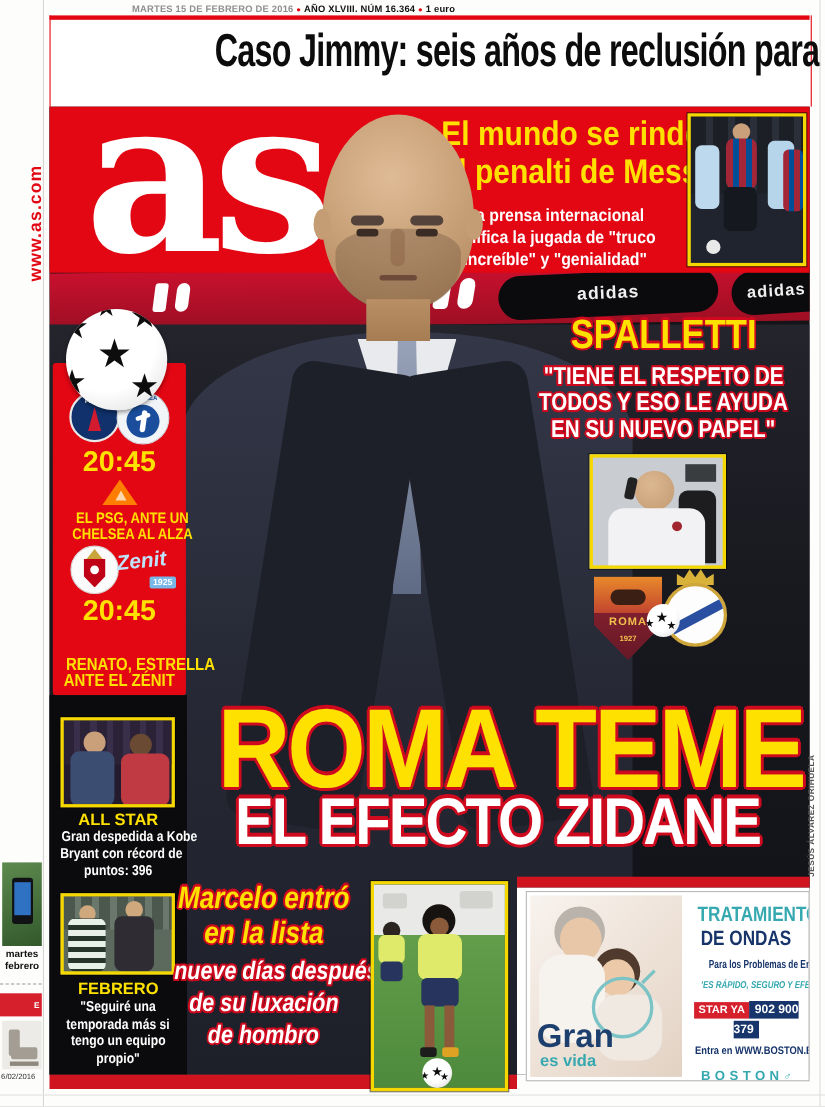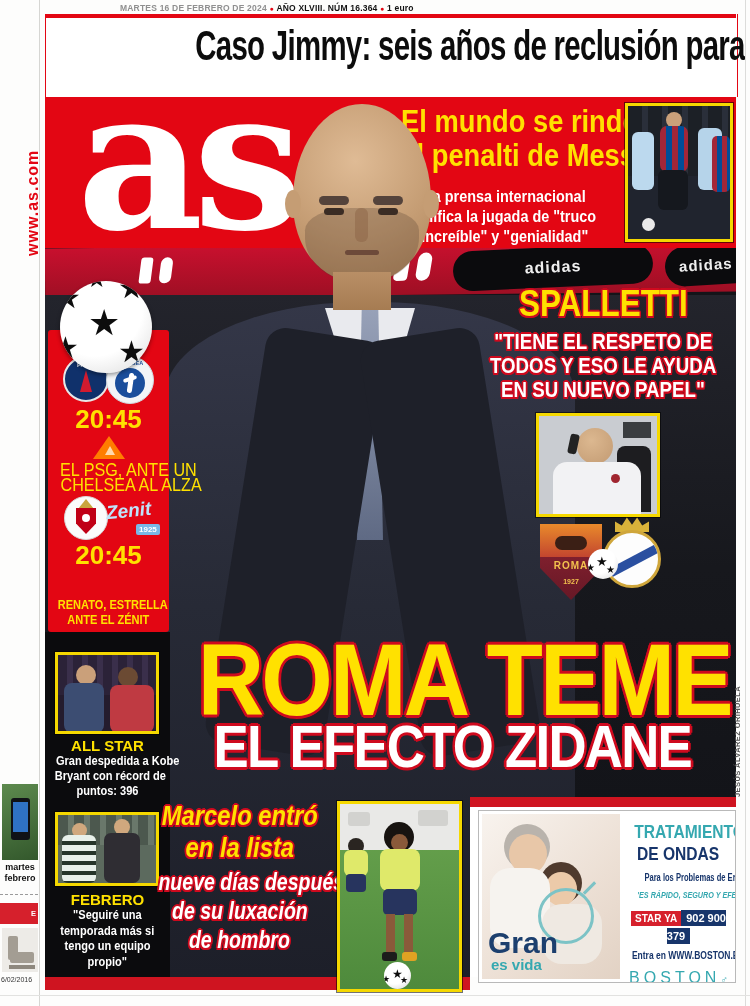--- a/index.html
+++ b/index.html
@@ -25,21 +25,21 @@
   .wh{color:#fff;}
   .circ{border-radius:50%;}
   .star{position:absolute;color:#0d0d0d;font-family:"DejaVu Sans",sans-serif;line-height:1;}
 </style>
 </head>
 <body>
 
 <div id="page">
 
   <div class="abs" style="left:120px;top:3px;font-size:8.5px;letter-spacing:.2px;">
-    <span style="color:#8f8f8f;font-weight:bold;">MARTES 16 DE FEBRERO DE 2024</span>
+    <span style="color:#8f8f8f;font-weight:bold;">MARTES 15 DE FEBRERO DE 2016</span>
     <span style="color:var(--asred);font-size:7px;">●</span>
     <span style="color:#111;font-weight:bold;">AÑO XLVIII. NÚM 16.364</span>
     <span style="color:var(--asred);font-size:7px;">●</span>
     <span style="color:#111;font-weight:bold;">1 euro</span>
   </div>
 
   <div class="abs" style="left:45px;top:14px;width:691px;height:83px;background:#fff;border-left:1px solid var(--asred);border-right:1px solid var(--asred);"></div>
   <div class="abs" style="left:45px;top:14px;width:691px;height:4px;background:var(--asred);"></div>
   <div class="abs cx" style="left:45px;top:22px;width:691px;font-size:42px;font-weight:bold;color:#0c0c0c;letter-spacing:-1px;">
     <span class="cl" style="--sx:.7;">Caso Jimmy: seis años de reclusión para el culpable</span>
@@ -169,38 +169,38 @@
       <div class="cx" style="position:absolute;left:0;top:3px;width:46px;font-size:5.5px;font-weight:bold;color:#1a4e9c;">CHELSEA</div>
       <div class="abs circ" style="left:8px;top:11px;width:30px;height:30px;background:#1a4e9c;">
         <div class="abs" style="left:13px;top:5px;width:5px;height:20px;background:#fff;border-radius:3px;transform:rotate(8deg);"></div>
         <div class="abs" style="left:8px;top:9px;width:14px;height:4px;background:#fff;border-radius:2px;transform:rotate(-18deg);"></div>
       </div>
     </div>
     <div class="cx yel" style="position:absolute;left:0;top:74px;width:121px;font-size:26px;font-weight:bold;">20:45</div>
 
     <div class="abs" style="left:45px;top:106px;width:0;height:0;border-left:16px solid transparent;border-right:16px solid transparent;border-bottom:23px solid #ff7d00;"></div>
     <div class="abs" style="left:57px;top:116px;width:0;height:0;border-left:5px solid transparent;border-right:5px solid transparent;border-bottom:9px solid #ffd9ad;"></div>
-    <div class="cx" style="position:absolute;left:0;top:133px;width:145px;font-size:19px;font-weight:normal;line-height:14.5px;color:var(--yel);">
+    <div class="cx" style="position:absolute;left:0;top:133px;width:145px;font-size:14px;font-weight:bold;line-height:14.5px;color:var(--yel);">
       <span class="cl" style="--sx:.85;">EL PSG, ANTE UN</span><br>
       <span class="cl" style="--sx:.85;">CHELSEA AL ALZA</span>
     </div>
 
     <div class="abs circ" style="left:16px;top:166px;width:44px;height:44px;background:#fbfbfb;border:1px solid #d8d8d8;box-sizing:border-box;overflow:hidden;">
       <div class="abs" style="left:13px;top:2px;width:16px;height:10px;background:#caa53c;clip-path:polygon(50% 0,100% 100%,0 100%);"></div>
       <div class="abs" style="left:11px;top:11px;width:20px;height:26px;background:#c00016;clip-path:polygon(0 0,100% 0,100% 60%,50% 100%,0 60%);"></div>
       <div class="abs circ" style="left:17px;top:17px;width:8px;height:8px;background:#fff;"></div>
     </div>
 
     <div class="abs" style="left:58px;top:168px;width:56px;height:42px;">
       <span style="position:absolute;left:0;top:2px;font-size:19px;font-weight:bold;font-style:italic;color:#bfe3fa;transform:rotate(-6deg);display:inline-block;">Zenit</span>
       <span style="position:absolute;left:30px;top:26px;font-size:8px;font-weight:bold;color:#fff;background:#79b8e6;padding:1px 3px;border-radius:2px;">1925</span>
     </div>
     <div class="cx yel" style="position:absolute;left:0;top:210px;width:121px;font-size:26px;font-weight:bold;">20:45</div>
 
-    <div class="cx" style="position:absolute;left:0;top:268px;width:121px;font-size:13px;font-weight:bold;line-height:14.5px;color:var(--yel);">
+    <div class="cx" style="position:absolute;left:0;top:268px;width:121px;font-size:16px;font-weight:bold;line-height:14.5px;color:var(--yel);">
       <span class="cl" style="--sx:.85;">RENATO, ESTRELLA</span><br>
       <span class="cl" style="--sx:.85;">ANTE EL ZÉNIT</span>
     </div>
   </div>
 
   <div class="abs circ" style="left:60px;top:281px;width:92px;height:92px;background:radial-gradient(circle at 38% 30%,#ffffff 0 55%,#d9d9d9 100%);overflow:hidden;box-shadow:0 2px 4px rgba(0,0,0,.4);">
     <span class="star" style="left:28px;top:24px;font-size:36px;">★</span>
     <span class="star" style="left:-6px;top:2px;font-size:30px;">★</span>
     <span class="star" style="left:58px;top:-8px;font-size:30px;">★</span>
     <span class="star" style="left:-8px;top:52px;font-size:30px;">★</span>
@@ -316,21 +316,21 @@
       <div style="margin-top:7px;font-size:9px;font-weight:bold;font-style:italic;color:var(--teal);">
         <span class="cl" style="--sx:.8;">'ES RÁPIDO, SEGURO Y EFECTIVO'</span>
       </div>
       <div style="margin-top:8px;">
         <span style="background:#d6202c;color:#fff;font-size:10px;font-weight:bold;padding:2px 4px;">STAR YA</span><span style="background:var(--navy);color:#fff;font-size:11px;font-weight:bold;padding:2px 5px;">902 900 379</span>
       </div>
       <div style="margin-top:6px;font-size:10px;font-weight:bold;color:var(--navy);">
         <span class="cl" style="--sx:.85;">Entra en WWW.BOSTON.ES</span>
       </div>
       <div style="margin-top:8px;">
-        <span style="font-size:16px;font-weight:normal;color:var(--teal);letter-spacing:4px;">BOSTON</span><span style="color:var(--teal);font-size:10px;">♂</span><br>
+        <span style="font-size:12px;font-weight:bold;color:var(--teal);letter-spacing:4px;">BOSTON</span><span style="color:var(--teal);font-size:10px;">♂</span><br>
         
       </div>
     </div>
   </div>
 
   <div class="abs v-text" style="left:24px;top:98px;width:18px;height:158px;color:var(--asred);font-size:16px;font-weight:bold;letter-spacing:1px;">www.as.com</div>
 
   <div class="abs v-text" style="left:733px;top:672px;width:12px;height:125px;color:#555;font-size:7.5px;font-weight:bold;letter-spacing:.4px;">JESÚS ÁLVAREZ ORIHUELA</div>
 
   <div class="abs" style="left:2px;top:784px;width:36px;height:76px;background:linear-gradient(160deg,#5d8a4e,#33582c);overflow:hidden;">

